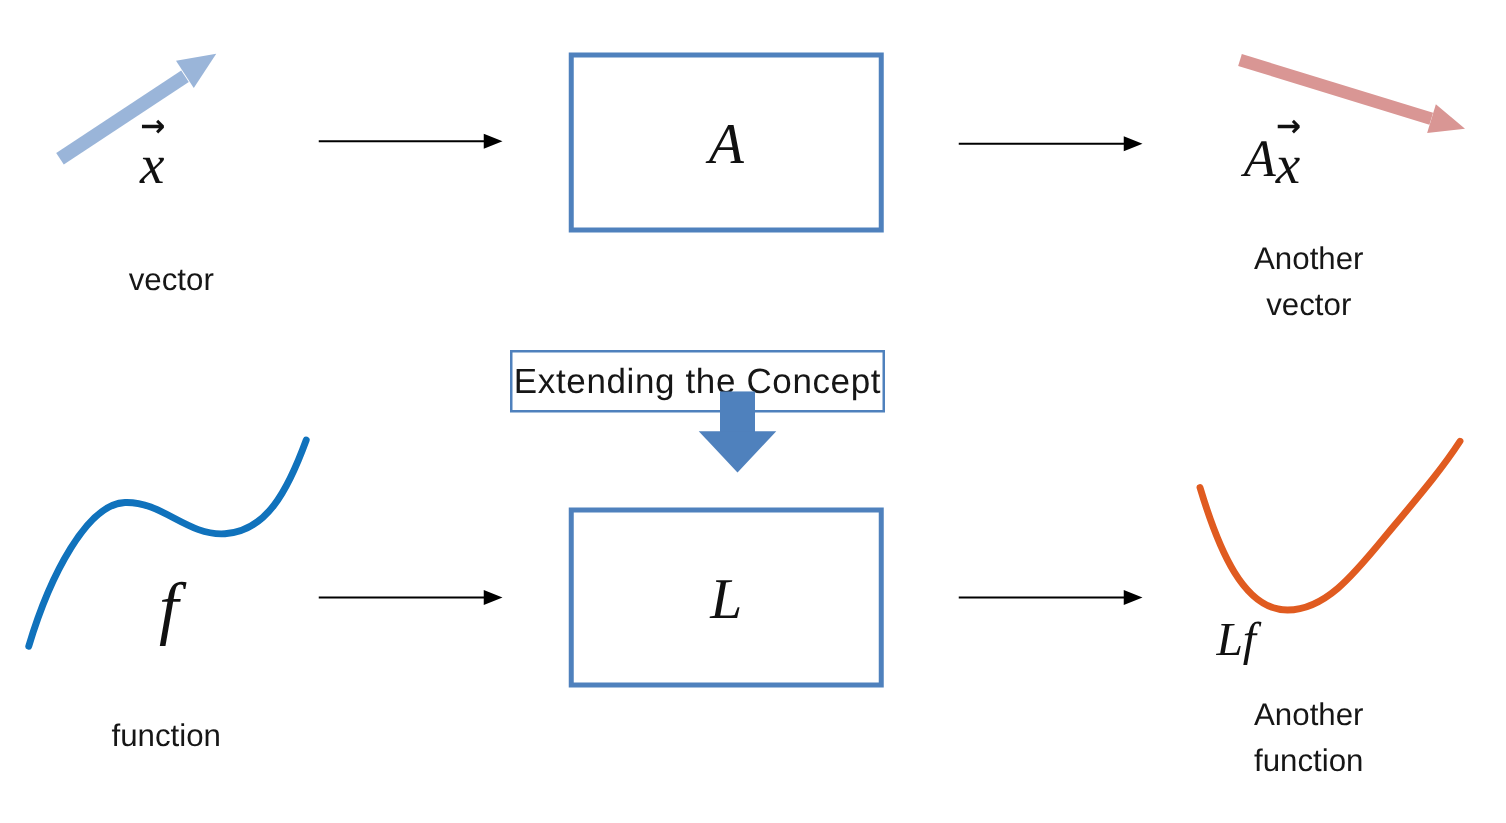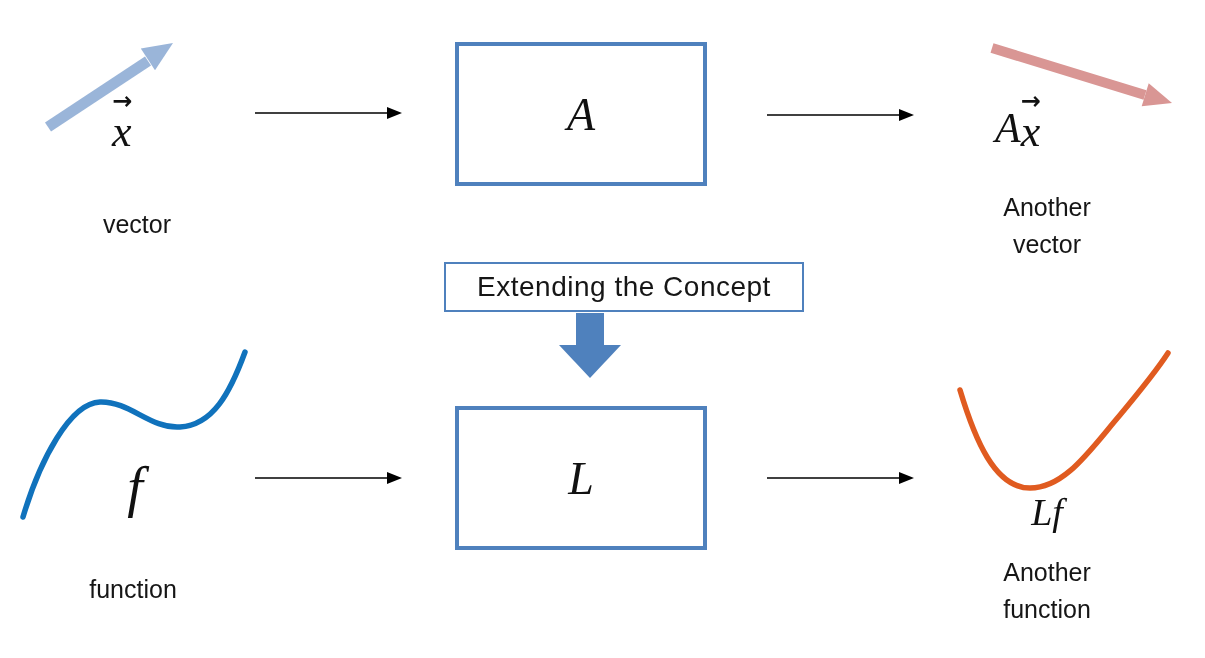--- a/index.html
+++ b/index.html
@@ -139,21 +139,21 @@
       <span class="vec-hat">→</span>
       <span class="math vec-letter label-x">x</span>
     </span>
   </div>
 
   <div class="abs caption" style="left:962px; top:189px;">
     <div>Another</div>
     <div>vector</div>
   </div>
 
-  <div class="abs banner-box" style="left:408px; top:262px; width:360px; height:50px;margin-left:36px;">
+  <div class="abs banner-box" style="left:408px; top:280px; width:300px; height:50px;">
     <span>Extending the Concept</span>
   </div>
 
   <svg class="abs" style="left:555px; top:313px;" width="70" height="68">
     <rect x="21" y="0" width="28" height="33" class="fill-accent"></rect>
     <polygon points="4,32 66,32 35,65" class="fill-accent"></polygon>
   </svg>
 
   <svg class="abs" style="left:15px; top:345px;" width="240" height="180">
     <path d="M 8 172 C 25 115, 55 58, 85 57 C 115 56, 135 84, 165 82 C 198 80, 215 48, 230 7" fill="none" class="stroke-curve-blue" stroke-width="5.5" stroke-linecap="round"></path>
@@ -177,21 +177,21 @@
 
   <svg class="abs" style="left:765px; top:471px;" width="152" height="14">
     <line x1="2" y1="7" x2="136" y2="7" class="stroke-black" stroke-width="1.6"></line>
     <polygon points="134,1 149,7 134,13" class="fill-black"></polygon>
   </svg>
 
   <svg class="abs" style="left:950px; top:345px;" width="230" height="155">
     <path d="M 10 45 C 25 95, 45 143, 80 143 C 115 143, 140 105, 170 70 C 190 46, 205 28, 218 8" fill="none" class="stroke-curve-orange" stroke-width="5.5" stroke-linecap="round"></path>
   </svg>
 
-  <div class="abs center-text" style="left:997px; top:490px; width:100px;">
+  <div class="abs center-text" style="left:939px; top:490px; width:100px;">
     <span class="math label-lf">Lf</span>
   </div>
 
   <div class="abs caption" style="left:962px; top:554px;">
     <div>Another</div>
     <div>function</div>
   </div>
 
 </div>
 

